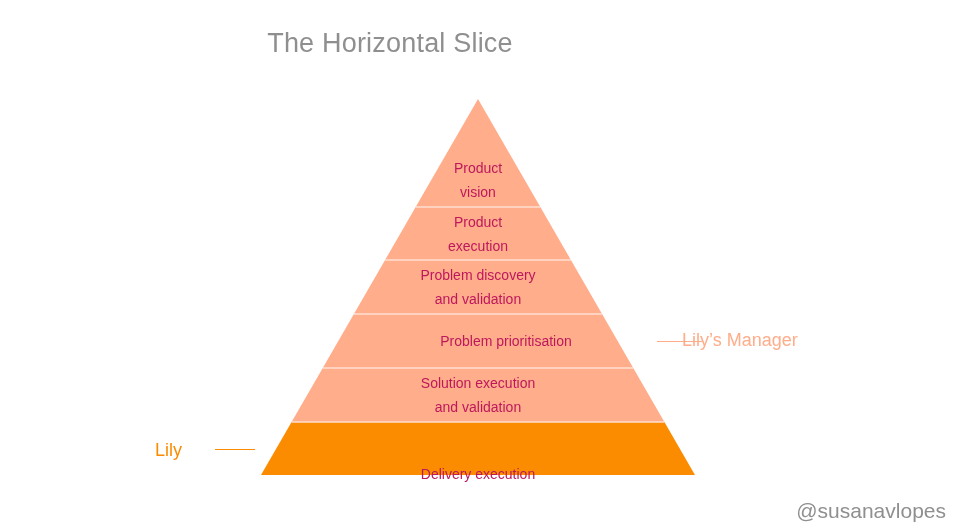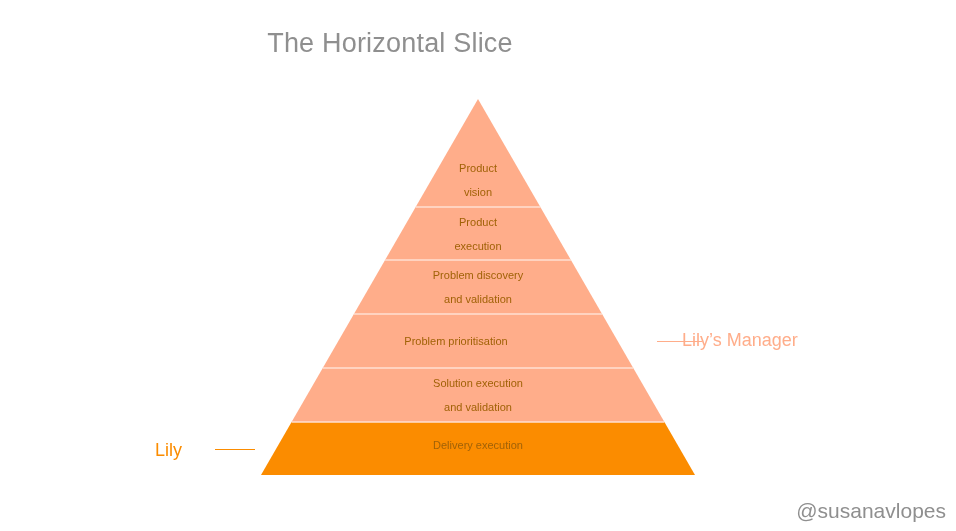--- a/index.html
+++ b/index.html
@@ -1,22 +1,22 @@
 <!DOCTYPE html>
 <html><head>
   <meta charset="utf-8">
   <style>
     html, body { margin: 0; padding: 0; background: #ffffff; }
     body { width: 956px; height: 531px; position: relative; overflow: hidden;
            font-family: "Liberation Sans", "DejaVu Sans", sans-serif; }
     .title { position: absolute; left: 0; width: 780px; top: 28px; text-align: center;
              font-size: 27px; color: #8f8f8f; letter-spacing: 0.2px; }
     svg.pyramid { position: absolute; left: 0; top: 0; }
-    .band-label { position: absolute; text-align: center; color: #a16207;
-                  font-size: 11px; line-height: 24px; white-space: nowrap;
+    .band-label { position: absolute; text-align: center; color: #be185d;
+                  font-size: 14px; line-height: 24px; white-space: nowrap;
                   transform: translateX(-50%); }
     .side-label { position: absolute; font-size: 18px; white-space: nowrap; }
     .side-line { position: absolute; height: 1px; }
     .watermark { position: absolute; right: 10px; bottom: 8px; font-size: 21px; color: #8f8f8f; }
   </style>
 </head>
 <body>
 
 <div class="title">The Horizontal Slice</div>
 
@@ -44,28 +44,28 @@
       <div>vision</div>
     </div>
     <div class="band-label" style="left: 478px; top: 209.5px;">
       <div>Product</div>
       <div>execution</div>
     </div>
     <div class="band-label" style="left: 478px; top: 263px; text-align: center;">
       <div>Problem discovery</div>
       <div>and validation</div>
     </div>
-    <div class="band-label" style="left: 456px; top: 329px;">
+    <div class="band-label" style="left: 506px; top: 329px;">
       <div>Problem prioritisation</div>
     </div>
     <div class="band-label" style="left: 478px; top: 371px;">
       <div>Solution execution</div>
       <div>and validation</div>
     </div>
-    <div class="band-label" style="left: 478px; top: 433px;">
+    <div class="band-label" style="left: 478px; top: 462px;">
       <div>Delivery execution</div>
     </div>
   </div>
 
 <div class="side-line" id="manager-line" style="left: 657px; width: 45px; top: 341px; background: rgb(255, 173, 138);"></div>
 <div class="side-label" id="manager-label" style="left: 682px; top: 330px; color: rgb(255, 173, 138);">Lily’s Manager</div>
 
 <div class="side-label" id="lily-label" style="left: 155px; top: 440px; color: rgb(251, 140, 0);">Lily</div>
 <div class="side-line" id="lily-line" style="left: 215px; width: 40px; top: 448.5px; background: rgb(251, 140, 0);"></div>
 

